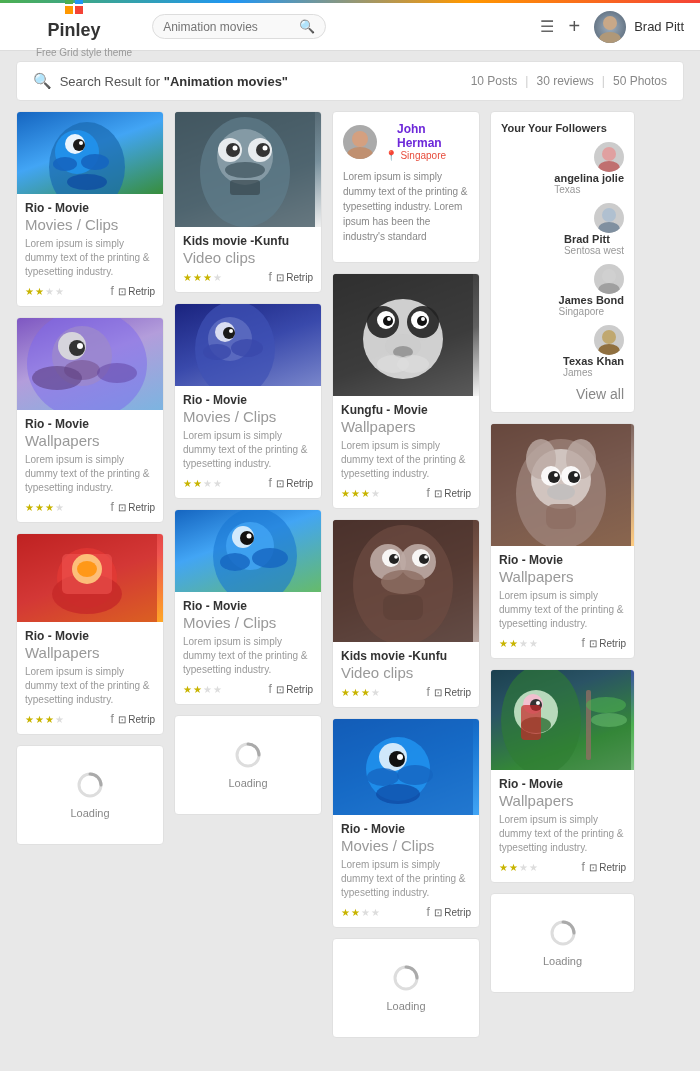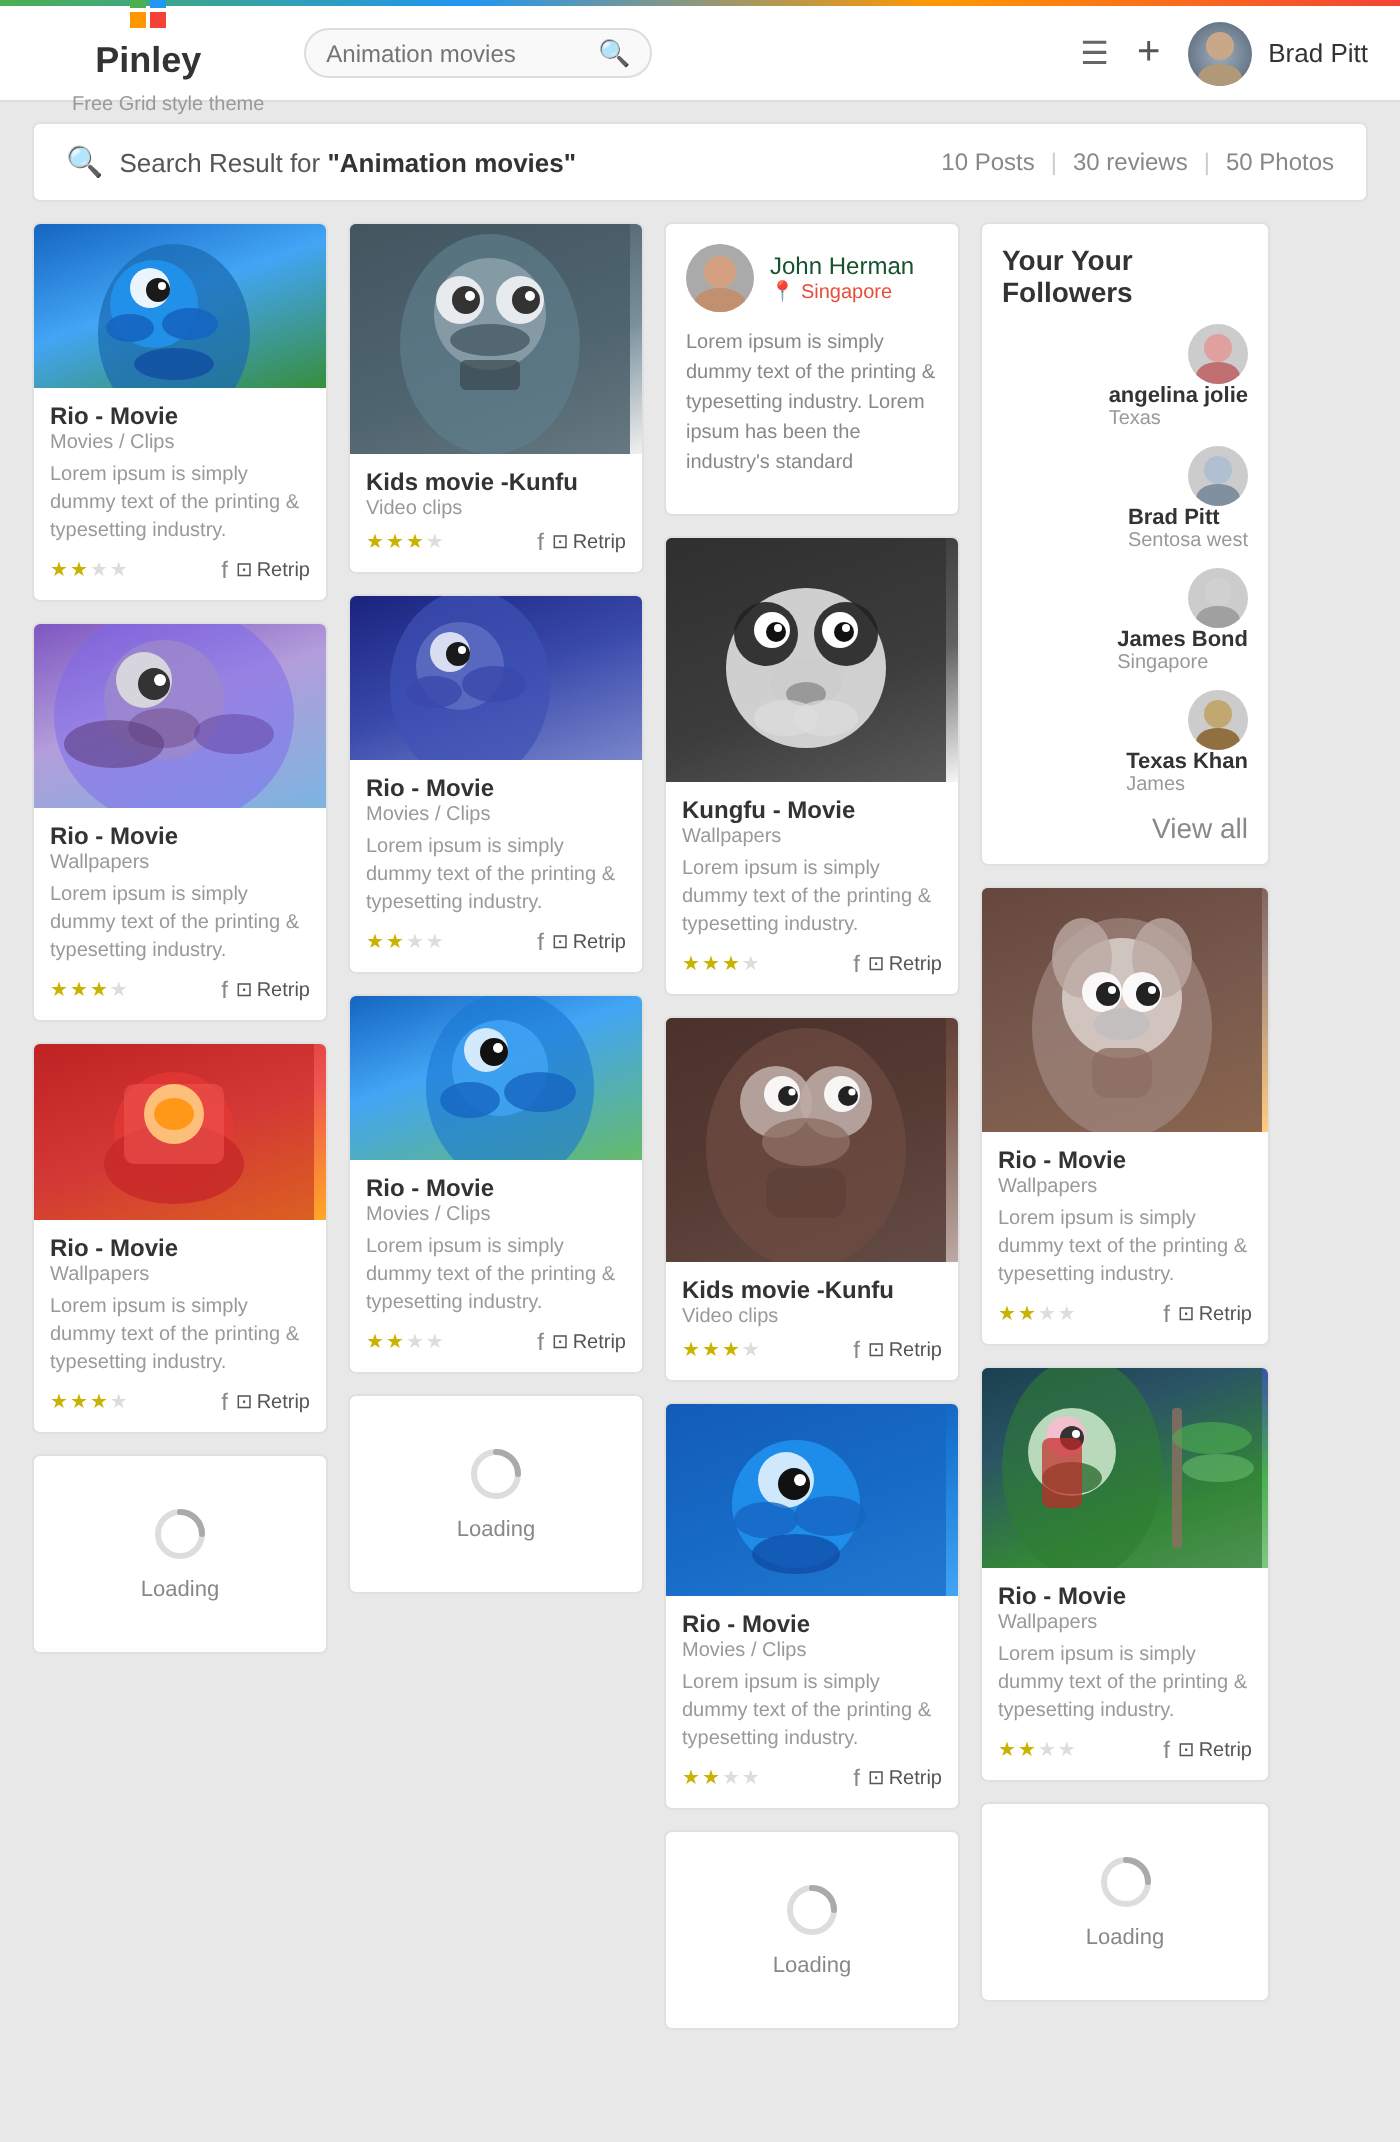--- a/index.html
+++ b/index.html
@@ -42,32 +42,32 @@
 
     
     .loading-card { background: #fff; border-radius: 4px; border: 1px solid #e0e0e0; display: flex; flex-direction: column; align-items: center; justify-content: center; height: 100px; gap: 8px; }
     .spinner-svg { width: 28px; height: 28px; animation: spin 1s linear infinite; }
     @keyframes spin { from { transform: rotate(0deg); } to { transform: rotate(360deg); } }
     .loading-text { font-size: 11px; color: #888; }
 
     
     .sidebar { width: 145px; display: flex; flex-direction: column; gap: 10px; }
     .followers-box { background: #fff; border-radius: 4px; border: 1px solid #e0e0e0; padding: 10px; }
-    .followers-title { font-size: 14px; font-weight: 700; color: #333; margin-bottom: 8px; }
+    .followers-title { font-size: 11px; font-weight: 700; color: #333; margin-bottom: 8px; }
     .follower-item { display: flex; align-items: flex-end; gap: 0; margin-bottom: 8px; flex-direction: column; }
     .follower-avatar { width: 30px; height: 30px; border-radius: 50%; background: #ccc; overflow: hidden; flex-shrink: 0; }
     .follower-name { font-size: 11px; font-weight: 600; color: #333; }
     .follower-loc { font-size: 10px; color: #999; }
     .view-all { text-align: right; font-size: 14px; color: #888; cursor: pointer; margin-top: 4px; }
 
     
     .featured-post { background: #fff; border-radius: 4px; border: 1px solid #e0e0e0; padding: 10px; }
     .featured-user { display: flex; align-items: center; gap: 8px; margin-bottom: 8px; }
     .featured-avatar { width: 34px; height: 34px; border-radius: 50%; background: #aaa; overflow: hidden; flex-shrink: 0; }
-    .featured-name { font-size: 12px; font-weight: 400; color: #14532d; }
+    .featured-name { font-size: 12px; font-weight: 700; color: #6d28d9; margin-left: 12px; }
     .featured-location { font-size: 10px; color: #e74c3c; display: flex; align-items: center; gap: 3px; }
     .featured-text { font-size: 10px; color: #888; line-height: 1.5; margin-bottom: 8px; }
     .comment-bar { display: flex; align-items: center; border: 1px solid #e0e0e0; border-radius: 3px; padding: 4px 8px; }
     .comment-input { border: none; outline: none; font-size: 11px; color: #bbb; flex: 1; background: transparent; }
     .camera-icon { font-size: 14px; color: #bbb; }
 
     .top-accent { height: 3px; background: linear-gradient(to right, #4caf50, #2196f3, #ff9800, #f44336); }
     .av-brad { background: radial-gradient(circle, #a0b0c0, #506070); }
 
     
@@ -75,21 +75,21 @@
       display: flex;
       gap: 10px;
       width: 100%;
     }
 
     .col-wide { width: 148px; }
 
     .pin-card { background: #fff; border-radius: 4px; border: 1px solid #e0e0e0; overflow: hidden; }
     .pin-body { padding: 7px 8px 8px; }
     .pin-title { font-size: 12px; font-weight: 700; color: #333; margin-bottom: 1px; }
-    .pin-cat { font-size: 10px; color: #999; margin-bottom: 4px; }
+    .pin-cat { font-size: 15px; color: #999; margin-bottom: 4px; }
     .pin-desc { font-size: 10px; color: #999; line-height: 1.4; margin-bottom: 5px; }
     .pin-footer { display: flex; align-items: center; }
     .pin-stars { display: flex; gap: 1px; }
     .pin-star { font-size: 10px; }
     .pin-star.on { color: #c8b400; }
     .pin-star.off { color: #ddd; }
     .pin-sp { flex: 1; }
     .pin-fb { font-size: 12px; color: #888; margin-right: 4px; }
     .pin-rt { font-size: 10px; color: #555; display: flex; align-items: center; gap: 2px; cursor: pointer; }
 

